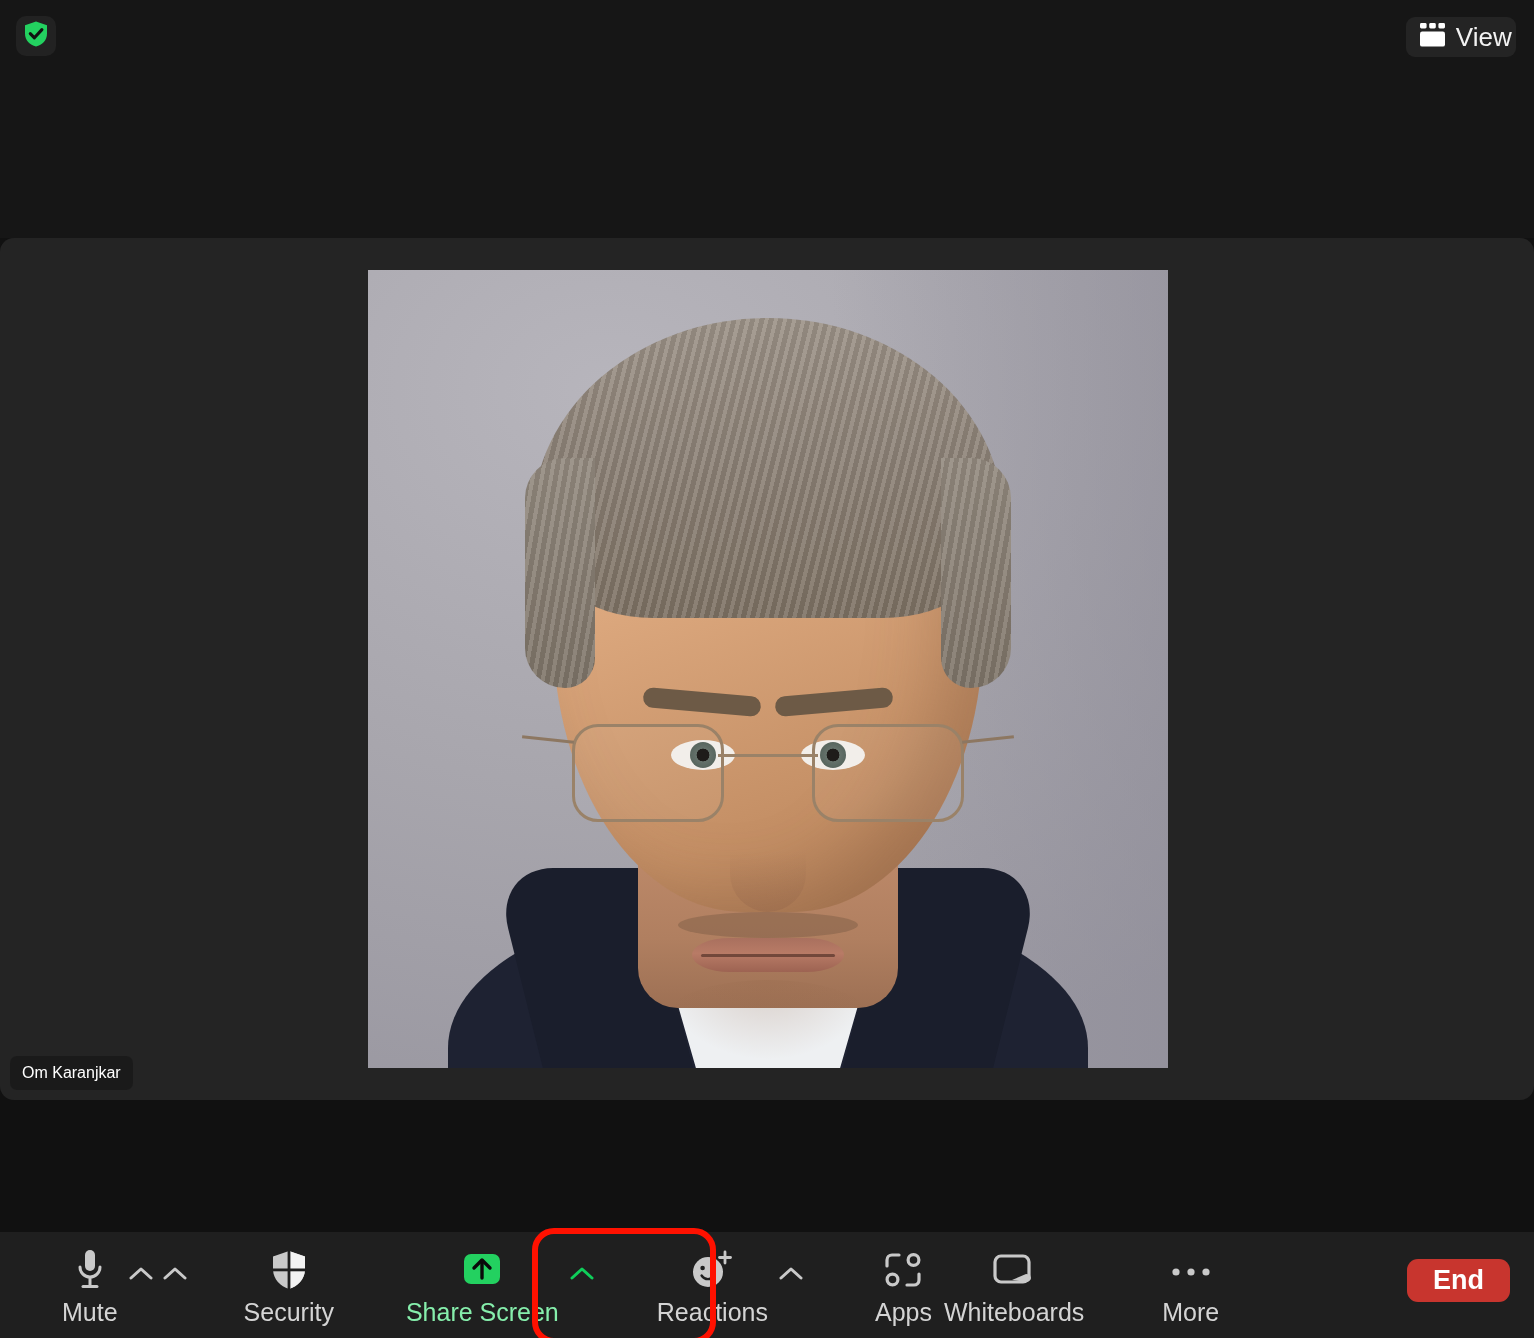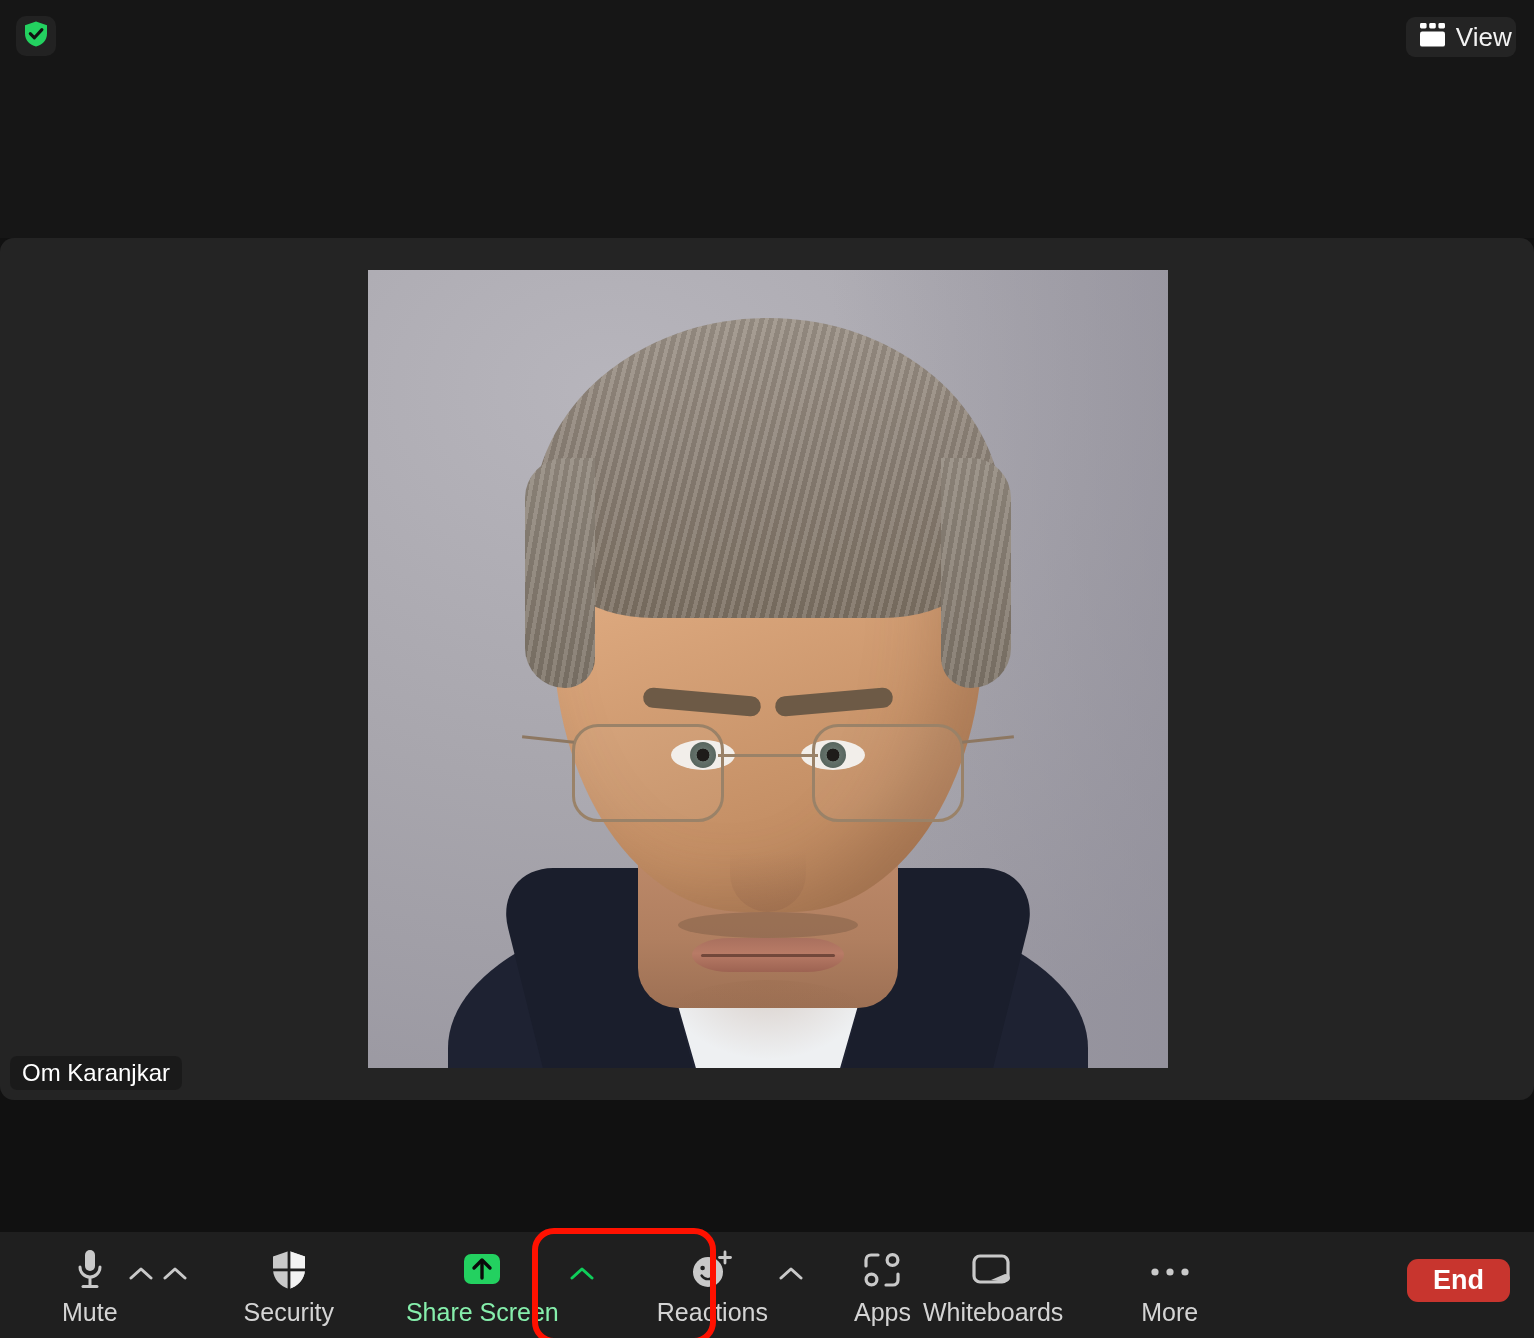--- a/index.html
+++ b/index.html
@@ -271,21 +271,21 @@
     left: 10px; bottom: 10px;
     height: 34px;
     padding: 0 12px;
     border-radius: 7px;
     background: rgba(26,26,26,0.92);
     display: flex;
     align-items: center;
   }
   .name-tag span {
     color: #ffffff;
-    font-size: 24px;
+    font-size: 16px;
     line-height: 1;
   }
 
   
   .toolbar {
     position: absolute;
     left: 0; bottom: 0;
     width: 1534px;
     height: 106px;
     background: #1f1f1f;
@@ -497,21 +497,21 @@
           </svg>
         </div>
         <div class="lbl">Reactions</div>
       </div>
       <div class="caret">
         <svg width="26" height="16" viewBox="0 0 26 16">
           <polyline points="3,12 13,3 23,12" fill="none" stroke="#c9c9c9" stroke-width="3" stroke-linecap="round" stroke-linejoin="round"></polyline>
         </svg>
       </div>
 
-      <div class="tool" style="margin-left:40px;">
+      <div class="tool" style="margin-left:61px;">
         <div class="ic">
           <svg width="44" height="44" viewBox="0 0 44 44">
             <path d="M6 18 V12 a5 5 0 0 1 5-5 h7" fill="none" stroke="#c9c9c9" stroke-width="3.2" stroke-linecap="round"></path>
             <path d="M38 26 v6 a5 5 0 0 1 -5 5 h-7" fill="none" stroke="#c9c9c9" stroke-width="3.2" stroke-linecap="round"></path>
             <circle cx="32.5" cy="12" r="5.4" fill="none" stroke="#c9c9c9" stroke-width="3.2"></circle>
             <circle cx="11.5" cy="31.5" r="5.4" fill="none" stroke="#c9c9c9" stroke-width="3.2"></circle>
           </svg>
         </div>
         <div class="lbl">Apps</div>
       </div>

